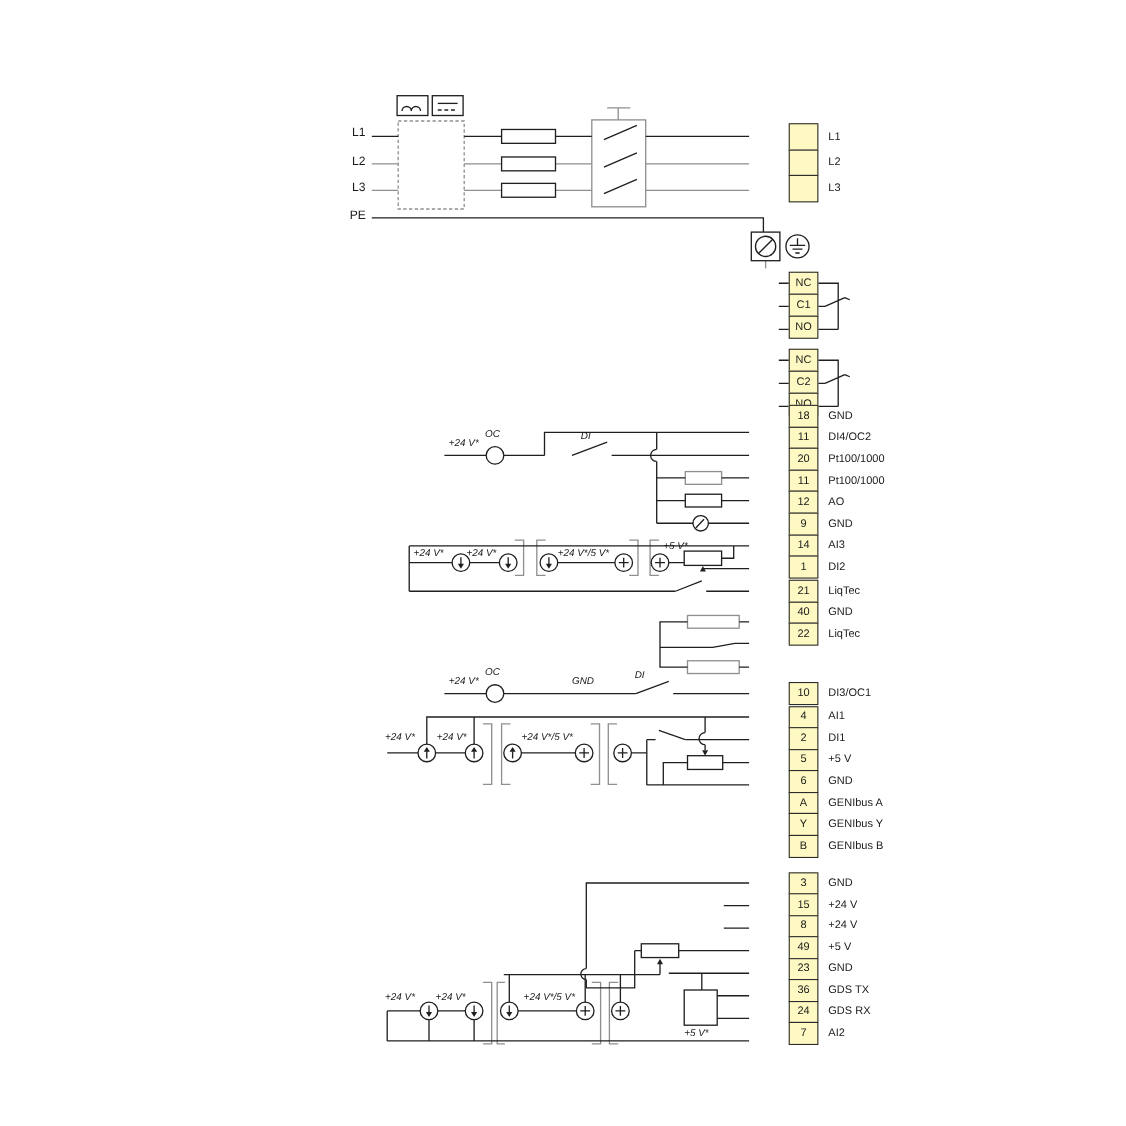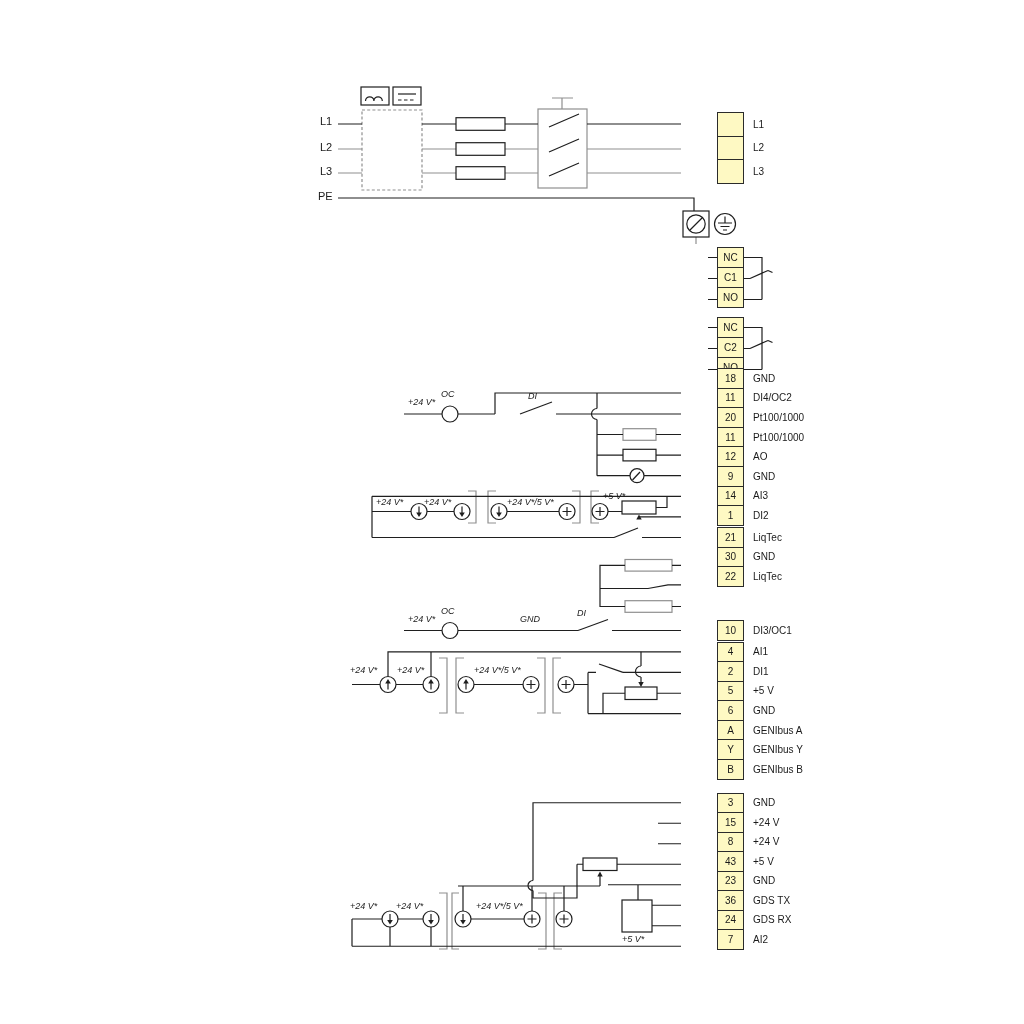--- a/index.html
+++ b/index.html
@@ -229,21 +229,21 @@
         <div class="tlabel">DI2</div>
       </div>
   </div>
 
   <div class="tblock" style="left:681px;top:527px">
     <div class="trow" style="height:20.6px">
         <div class="tcell">21</div>
         <div class="tlabel">LiqTec</div>
       </div>
     <div class="trow" style="height:20.6px">
-        <div class="tcell">30</div>
+        <div class="tcell">40</div>
         <div class="tlabel">GND</div>
       </div>
     <div class="trow" style="height:20.6px">
         <div class="tcell">22</div>
         <div class="tlabel">LiqTec</div>
       </div>
   </div>
 
   <div class="tblock" style="left:681px;top:620px">
     <div class="trow" style="height:20.6px">
@@ -290,21 +290,21 @@
       </div>
     <div class="trow" style="height:20.5px">
         <div class="tcell">15</div>
         <div class="tlabel">+24 V</div>
       </div>
     <div class="trow" style="height:20.5px">
         <div class="tcell">8</div>
         <div class="tlabel">+24 V</div>
       </div>
     <div class="trow" style="height:20.5px">
-        <div class="tcell">43</div>
+        <div class="tcell">49</div>
         <div class="tlabel">+5 V</div>
       </div>
     <div class="trow" style="height:20.5px">
         <div class="tcell">23</div>
         <div class="tlabel">GND</div>
       </div>
     <div class="trow" style="height:20.5px">
         <div class="tcell">36</div>
         <div class="tlabel">GDS TX</div>
       </div>

